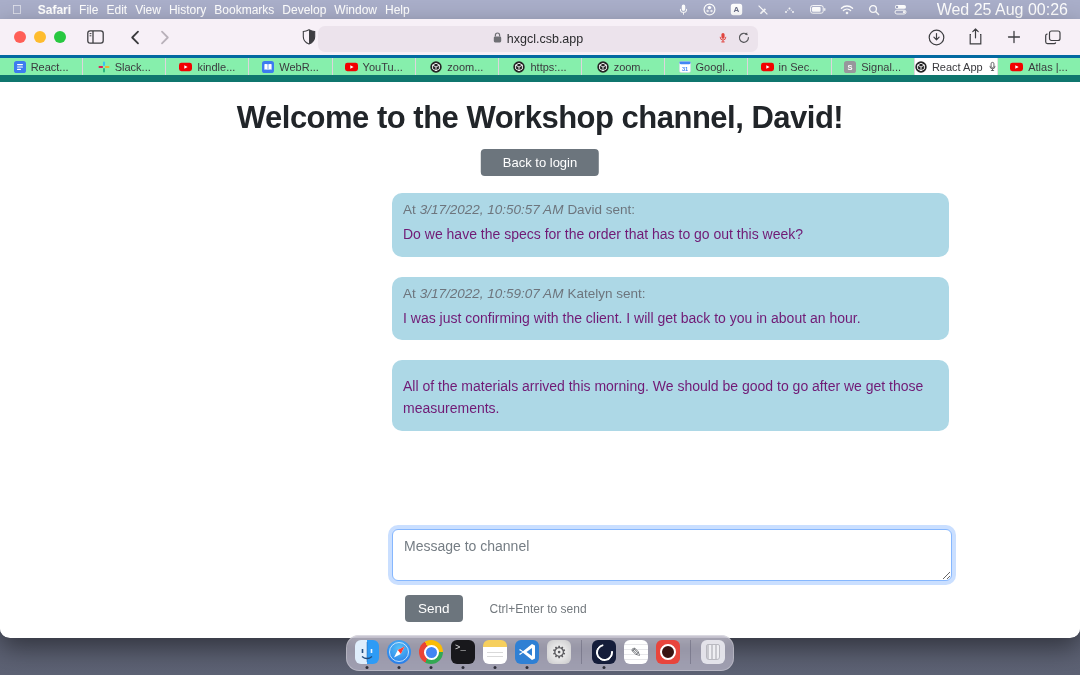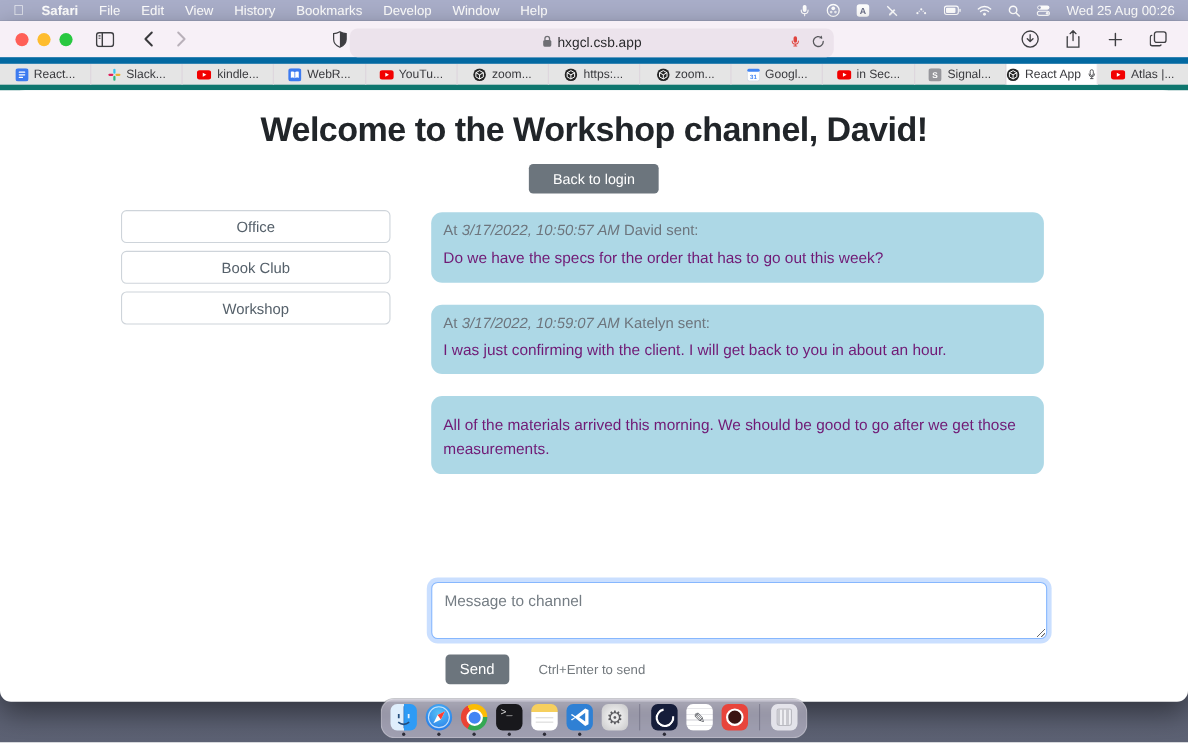--- a/index.html
+++ b/index.html
@@ -6,55 +6,55 @@
   html,body { width:1080px; height:675px; }
   body { font-family:"Liberation Sans", sans-serif; overflow:hidden; }
 
   .screen { position:relative; width:1080px; height:675px;
     background:linear-gradient(180deg,#3f4357 0%,#4c5063 55%,#5d6274 100%); overflow:hidden; }
 
   
   .menubar { position:absolute; top:0; left:0; right:0; height:19px; background:#a9aec9;
     display:flex; align-items:center; padding:0 12px; color:#fff; font-size:12px; }
   .menubar .apple { font-size:13px; margin-right:16px; line-height:19px; }
-  .menu-items { display:flex; gap:19px; align-items:center; }
+  .menu-items { display:flex; gap:8px; align-items:center; }
   .menu-items span { white-space:nowrap; text-shadow:0 0 1px rgba(255,255,255,.25); }
   .menu-items span:first-child { font-weight:bold; }
   .menubar .spacer { flex:1; }
   .status-items { display:flex; gap:14px; align-items:center; }
   .status-items svg { display:block; }
-  .clock { font-size:12px; margin-left:0; white-space:nowrap; }
+  .clock { font-size:16px; margin-left:16px; white-space:nowrap; }
 
   
   .window { position:absolute; top:19px; left:0; right:0; bottom:37px; background:#fff;
     border-radius:0 0 10px 10px; box-shadow:0 10px 26px rgba(0,0,0,.45); overflow:hidden; }
 
-  .toolbar { position:relative; height:39px; background:#f7f0f7; border-bottom:6px solid #0369a1;
+  .toolbar { position:relative; height:39px; background:#f7f0f7; border-bottom:3px solid #0369a1;
     display:flex; align-items:center; padding:0 14px; }
   .traffic { display:flex; gap:8px; margin-right:16px; }
   .traffic i { width:12px; height:12px; border-radius:50%; display:block; }
   .tl-red{ background:#ff5f57; } .tl-yellow{ background:#febc2e; } .tl-green{ background:#28c840; }
   .tb-ico { width:26px; height:26px; display:flex; align-items:center; justify-content:center; color:#3e3e42; }
   .tb-ico.dim { color:#b9b1ba; }
   .addressbar { position:absolute; left:318px; width:440px; top:7px; height:26px; background:#ece3ec;
     border-radius:7px; display:flex; align-items:center; justify-content:center; gap:5px;
     font-size:12.5px; color:#2b2b2e; }
   .addressbar .side-right { position:absolute; right:8px; display:flex; gap:10px; align-items:center; }
   .toolbar-right { position:absolute; right:14px; display:flex; gap:13px; align-items:center; }
 
   
-  .tabbar { display:flex; height:24px; background:#e5e5e5; border-bottom:5px solid #0f766e; }
+  .tabbar { display:flex; height:24px; background:#86efac; border-bottom:7px solid #0f766e; }
   .tab { flex:1; display:flex; align-items:center; justify-content:center; gap:5px;
     font-size:11px; color:#3a3a3e; border-right:1px solid #ddd5dd; overflow:hidden; white-space:nowrap; }
   .tab:last-child { border-right:none; }
   .tab.active { background:#fff; border-right-color:#e6e0e6; }
   .tab svg { flex:0 0 auto; }
 
   
-  .content { position:relative; height:555px; background:#fff;border-radius:23px; }
+  .content { position:relative; height:555px; background:#fff; }
   .page-title { position:absolute; top:18px; left:0; right:0; text-align:center;
     font-size:31px; font-weight:bold; color:#212529; letter-spacing:-.5px; }
   .back-btn { position:absolute; top:67px; left:50%; transform:translateX(-50%);
     background:#6c757d; color:#fff; border:none; border-radius:4px; padding:6px 22px;
     font-size:13px; font-family:inherit; cursor:pointer; }
 
   .channels { position:absolute; left:110px; top:109px; width:245px; display:flex; flex-direction:column; gap:7px; }
   .channel-btn { height:30px; background:#fff; border:1px solid #ced4da; border-radius:5px;
     color:#55606a; font-size:13.5px; font-family:inherit; cursor:pointer; }
 
@@ -370,25 +370,20 @@
             <path d="M5.3 4.2 8.6 6 5.3 7.8z" fill="#fff"></path>
           </svg>
           <span>Atlas |...</span>
         </div>
     </div>
 
     <div class="content">
       <h1 class="page-title">Welcome to the Workshop channel, David!</h1>
       <button class="back-btn">Back to login</button>
 
-      <div class="channels">
-        <button class="channel-btn">Office</button>
-        <button class="channel-btn">Book Club</button>
-        <button class="channel-btn">Workshop</button>
-      </div>
 
       <div class="chat">
         <div class="bubble">
           <div class="meta"><span>At</span><span class="ts">3/17/2022, 10:50:57 AM</span><span>David sent:</span></div>
           <div class="body">Do we have the specs for the order that has to go out this week?</div>
         </div>
         <div class="bubble">
           <div class="meta"><span>At</span><span class="ts">3/17/2022, 10:59:07 AM</span><span>Katelyn sent:</span></div>
           <div class="body">I was just confirming with the client. I will get back to you in about an hour.</div>
         </div>

